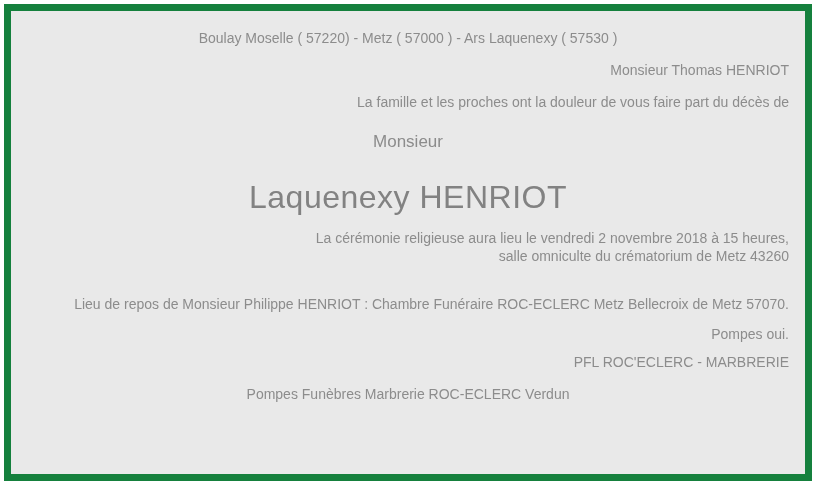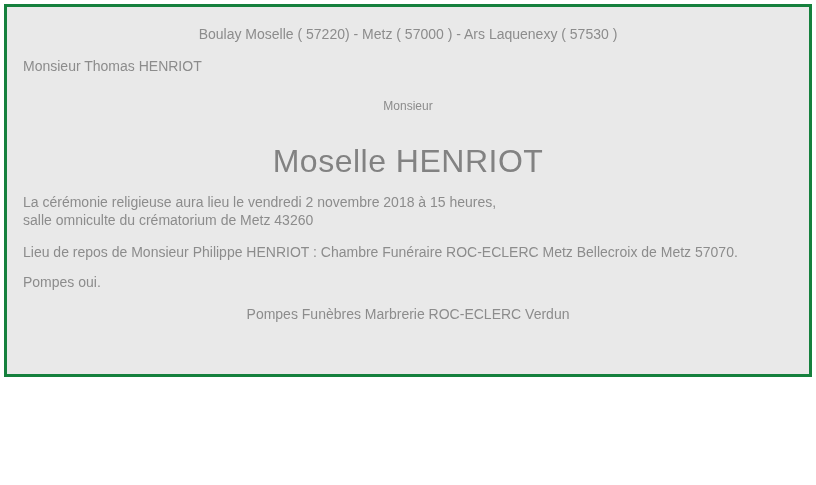--- a/index.html
+++ b/index.html
@@ -4,79 +4,81 @@
 <style>
   html, body {
     margin: 0;
     padding: 0;
     background: #ffffff;
     font-family: "Liberation Sans", sans-serif;
   }
   .notice-card {
     box-sizing: border-box;
     width: 808px;
-    height: 373px;
+    height: 477px;
     margin: 4px;
-    border: 3px solid #15803d;
+    border: 7px solid #15803d;
     background: #e9e9e9;
     padding: 16px 16px 0 16px;
     overflow: hidden;
   }
   .notice-card p {
     margin: 14px 0 0 0;
     font-size: 14px;
     line-height: 18px;
     color: #8c8c8c;
-    text-align: left;
+    text-align: right;
   }
   .notice-card p.center {
     text-align: center;
   }
   p.locations-line {
     margin-top: 2px;
   }
   p.civility-line {
     margin-top: 20px;
-    font-size: 12px;
+    font-size: 17px;
     line-height: 22px;
   }
   h1.deceased-name {
     margin: 26px 0 0 0;
     font-size: 32px;
     line-height: 36px;
     font-weight: normal;
     color: #828282;
     text-align: center;
     letter-spacing: 0.5px;
   }
   p.death-line { margin-top: 18px; }
-  p.repose-line { margin-top: 14px; }
+  p.repose-line { margin-top: 30px; }
   p.visits-line { margin-top: 12px; }
   p.avis-line { margin-top: 14px; }
   p.home-line { margin-top: 10px; }
   p.footer-line { }
 </style>
 </head>
 <body>
 
 <div class="notice-card">
 
   <p class="center locations-line">Boulay Moselle ( 57220) - Metz ( 57000 ) - Ars Laquenexy ( 57530 )</p>
 
   <p class="contact-line">Monsieur Thomas HENRIOT</p>
 
+  <p class="announcement-line">La famille et les proches ont la douleur de vous faire part du décès de</p>
 
   <p class="center civility-line">Monsieur</p>
 
-  <h1 class="deceased-name">Moselle HENRIOT</h1>
+  <h1 class="deceased-name">Laquenexy HENRIOT</h1>
 
 
   <p class="ceremony-line"><span>La cérémonie religieuse aura lieu le vendredi 2 novembre 2018 à 15 heures,</span><br><span>salle omniculte du crématorium de Metz 43260</span></p>
 
   <p class="repose-line">Lieu de repos de Monsieur Philippe HENRIOT : Chambre Funéraire ROC-ECLERC Metz Bellecroix de Metz 57070.</p>
 
   <p class="visits-line">Pompes oui.</p>
 
 
+  <p class="home-line">PFL ROC'ECLERC - MARBRERIE</p>
 
   <p class="center footer-line">Pompes Funèbres Marbrerie ROC-ECLERC Verdun</p>
 
 </div>
 
 </body></html>

